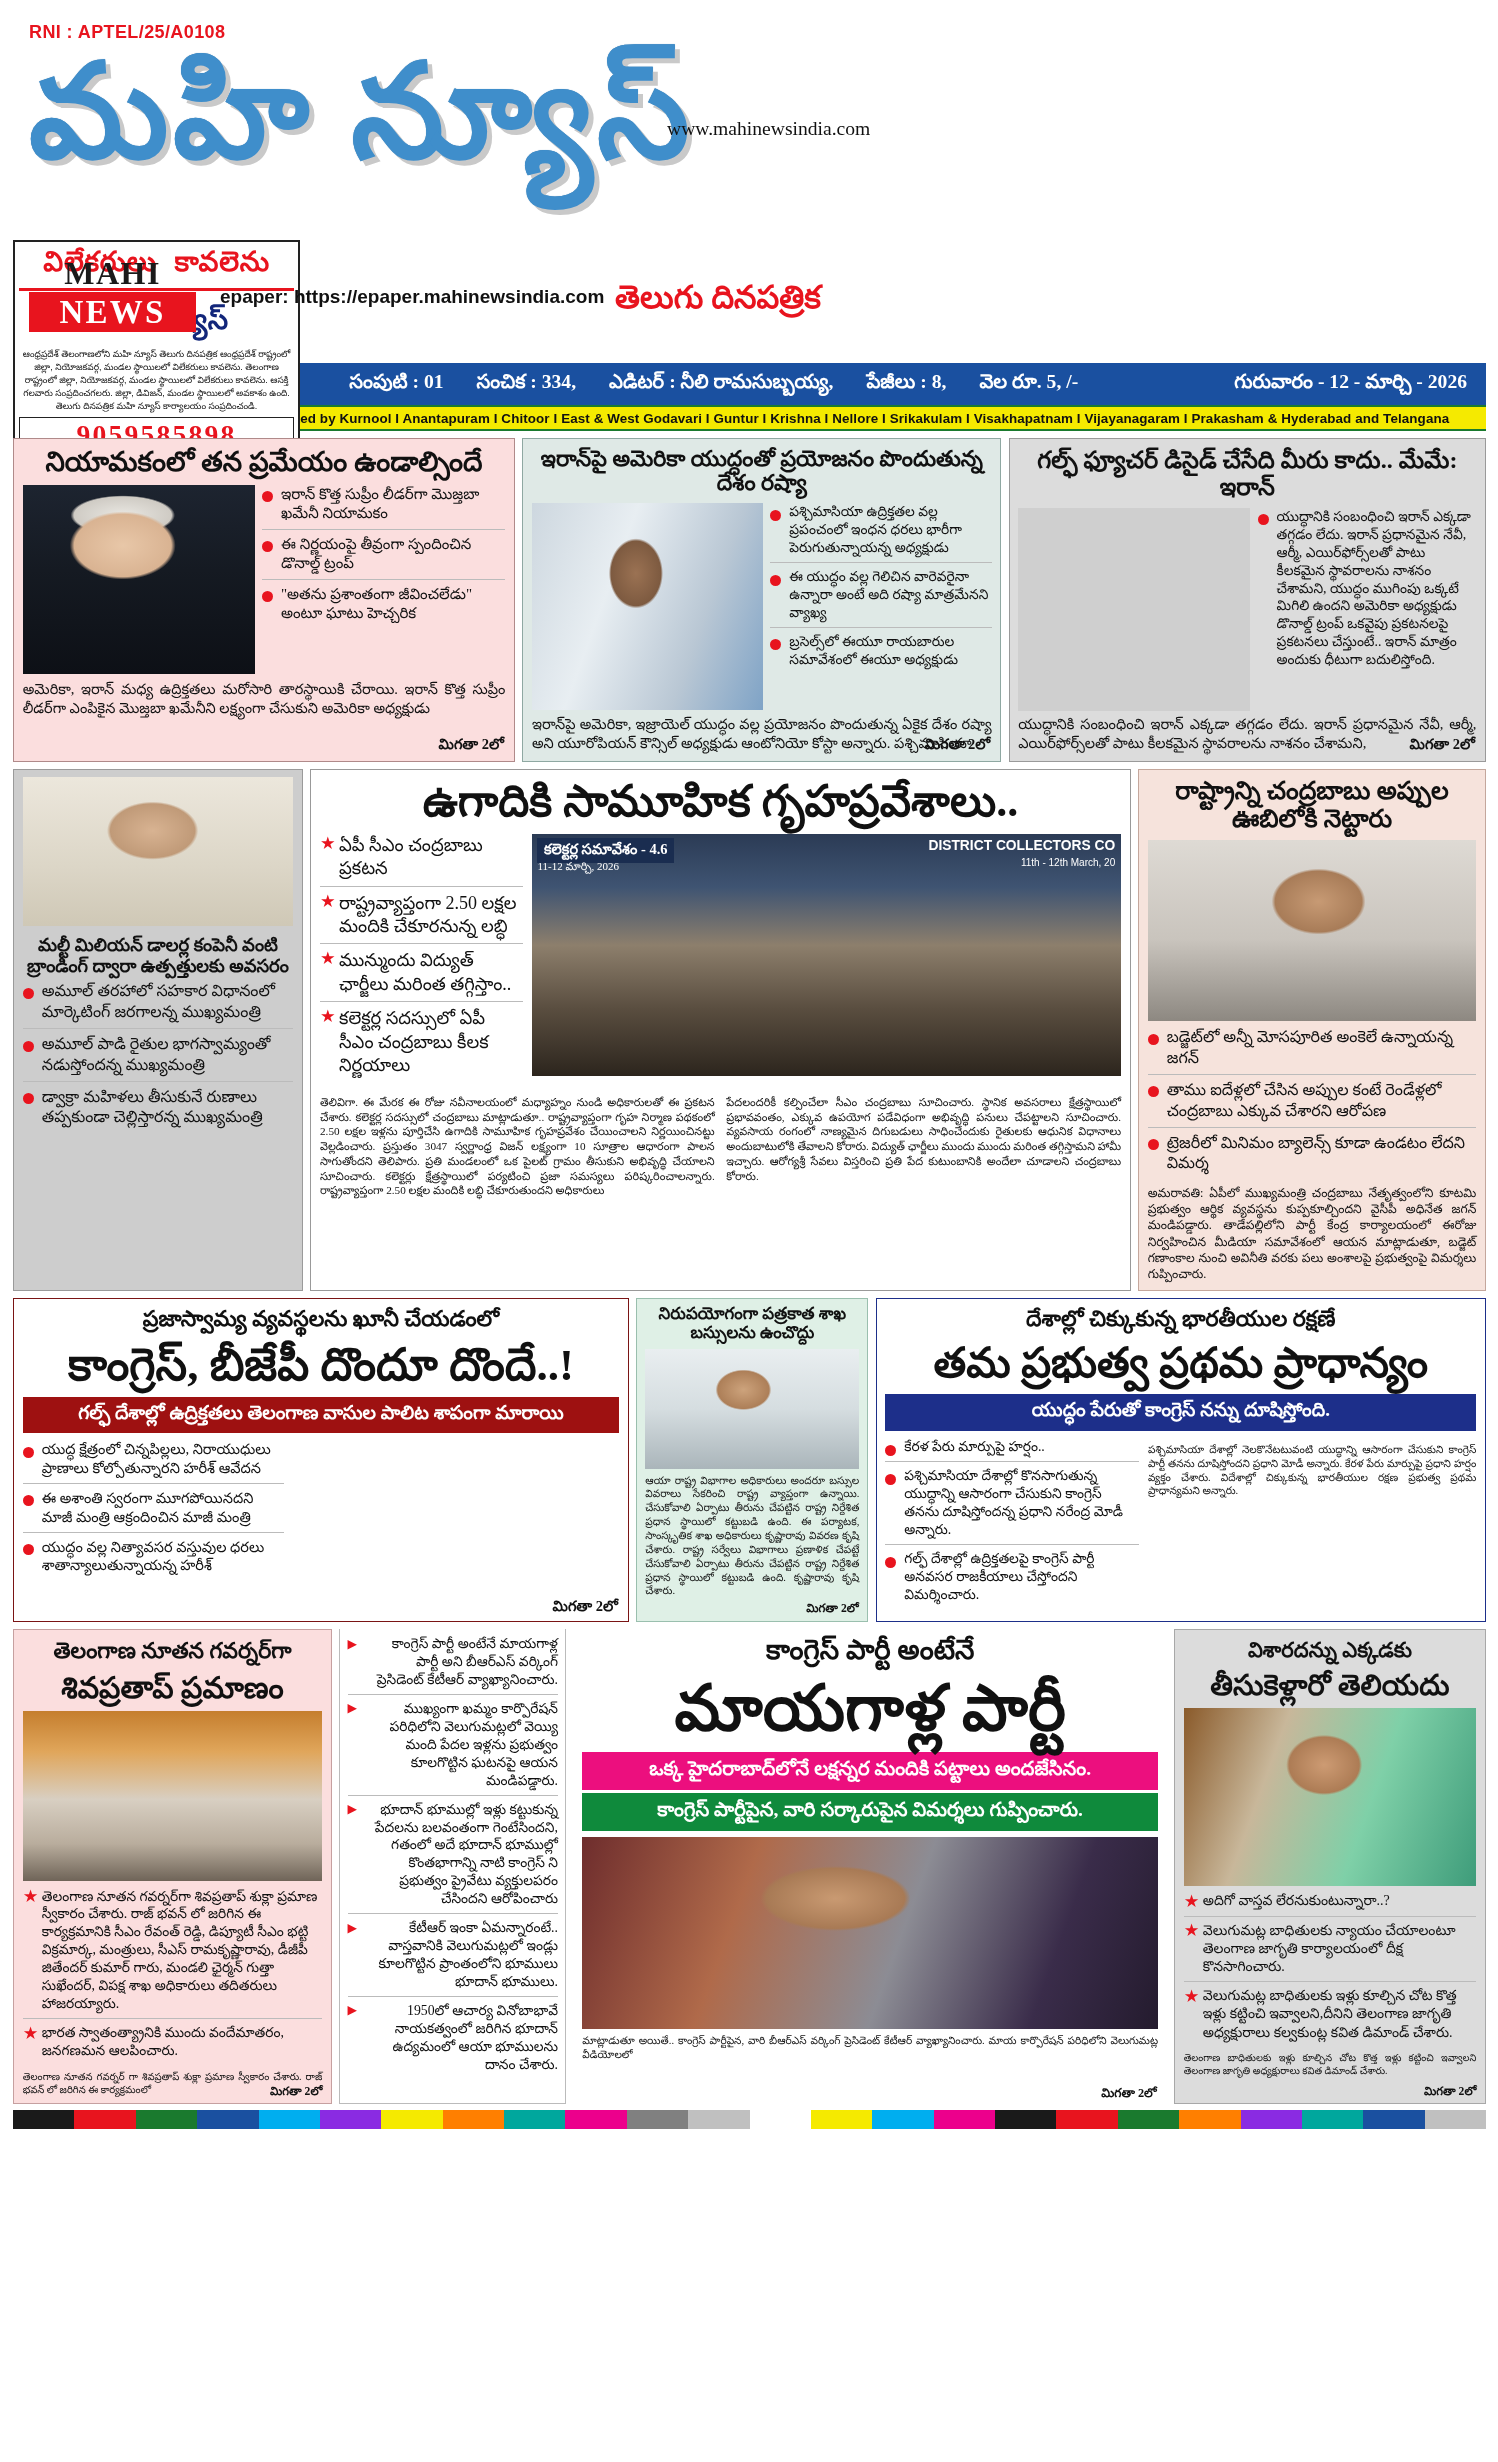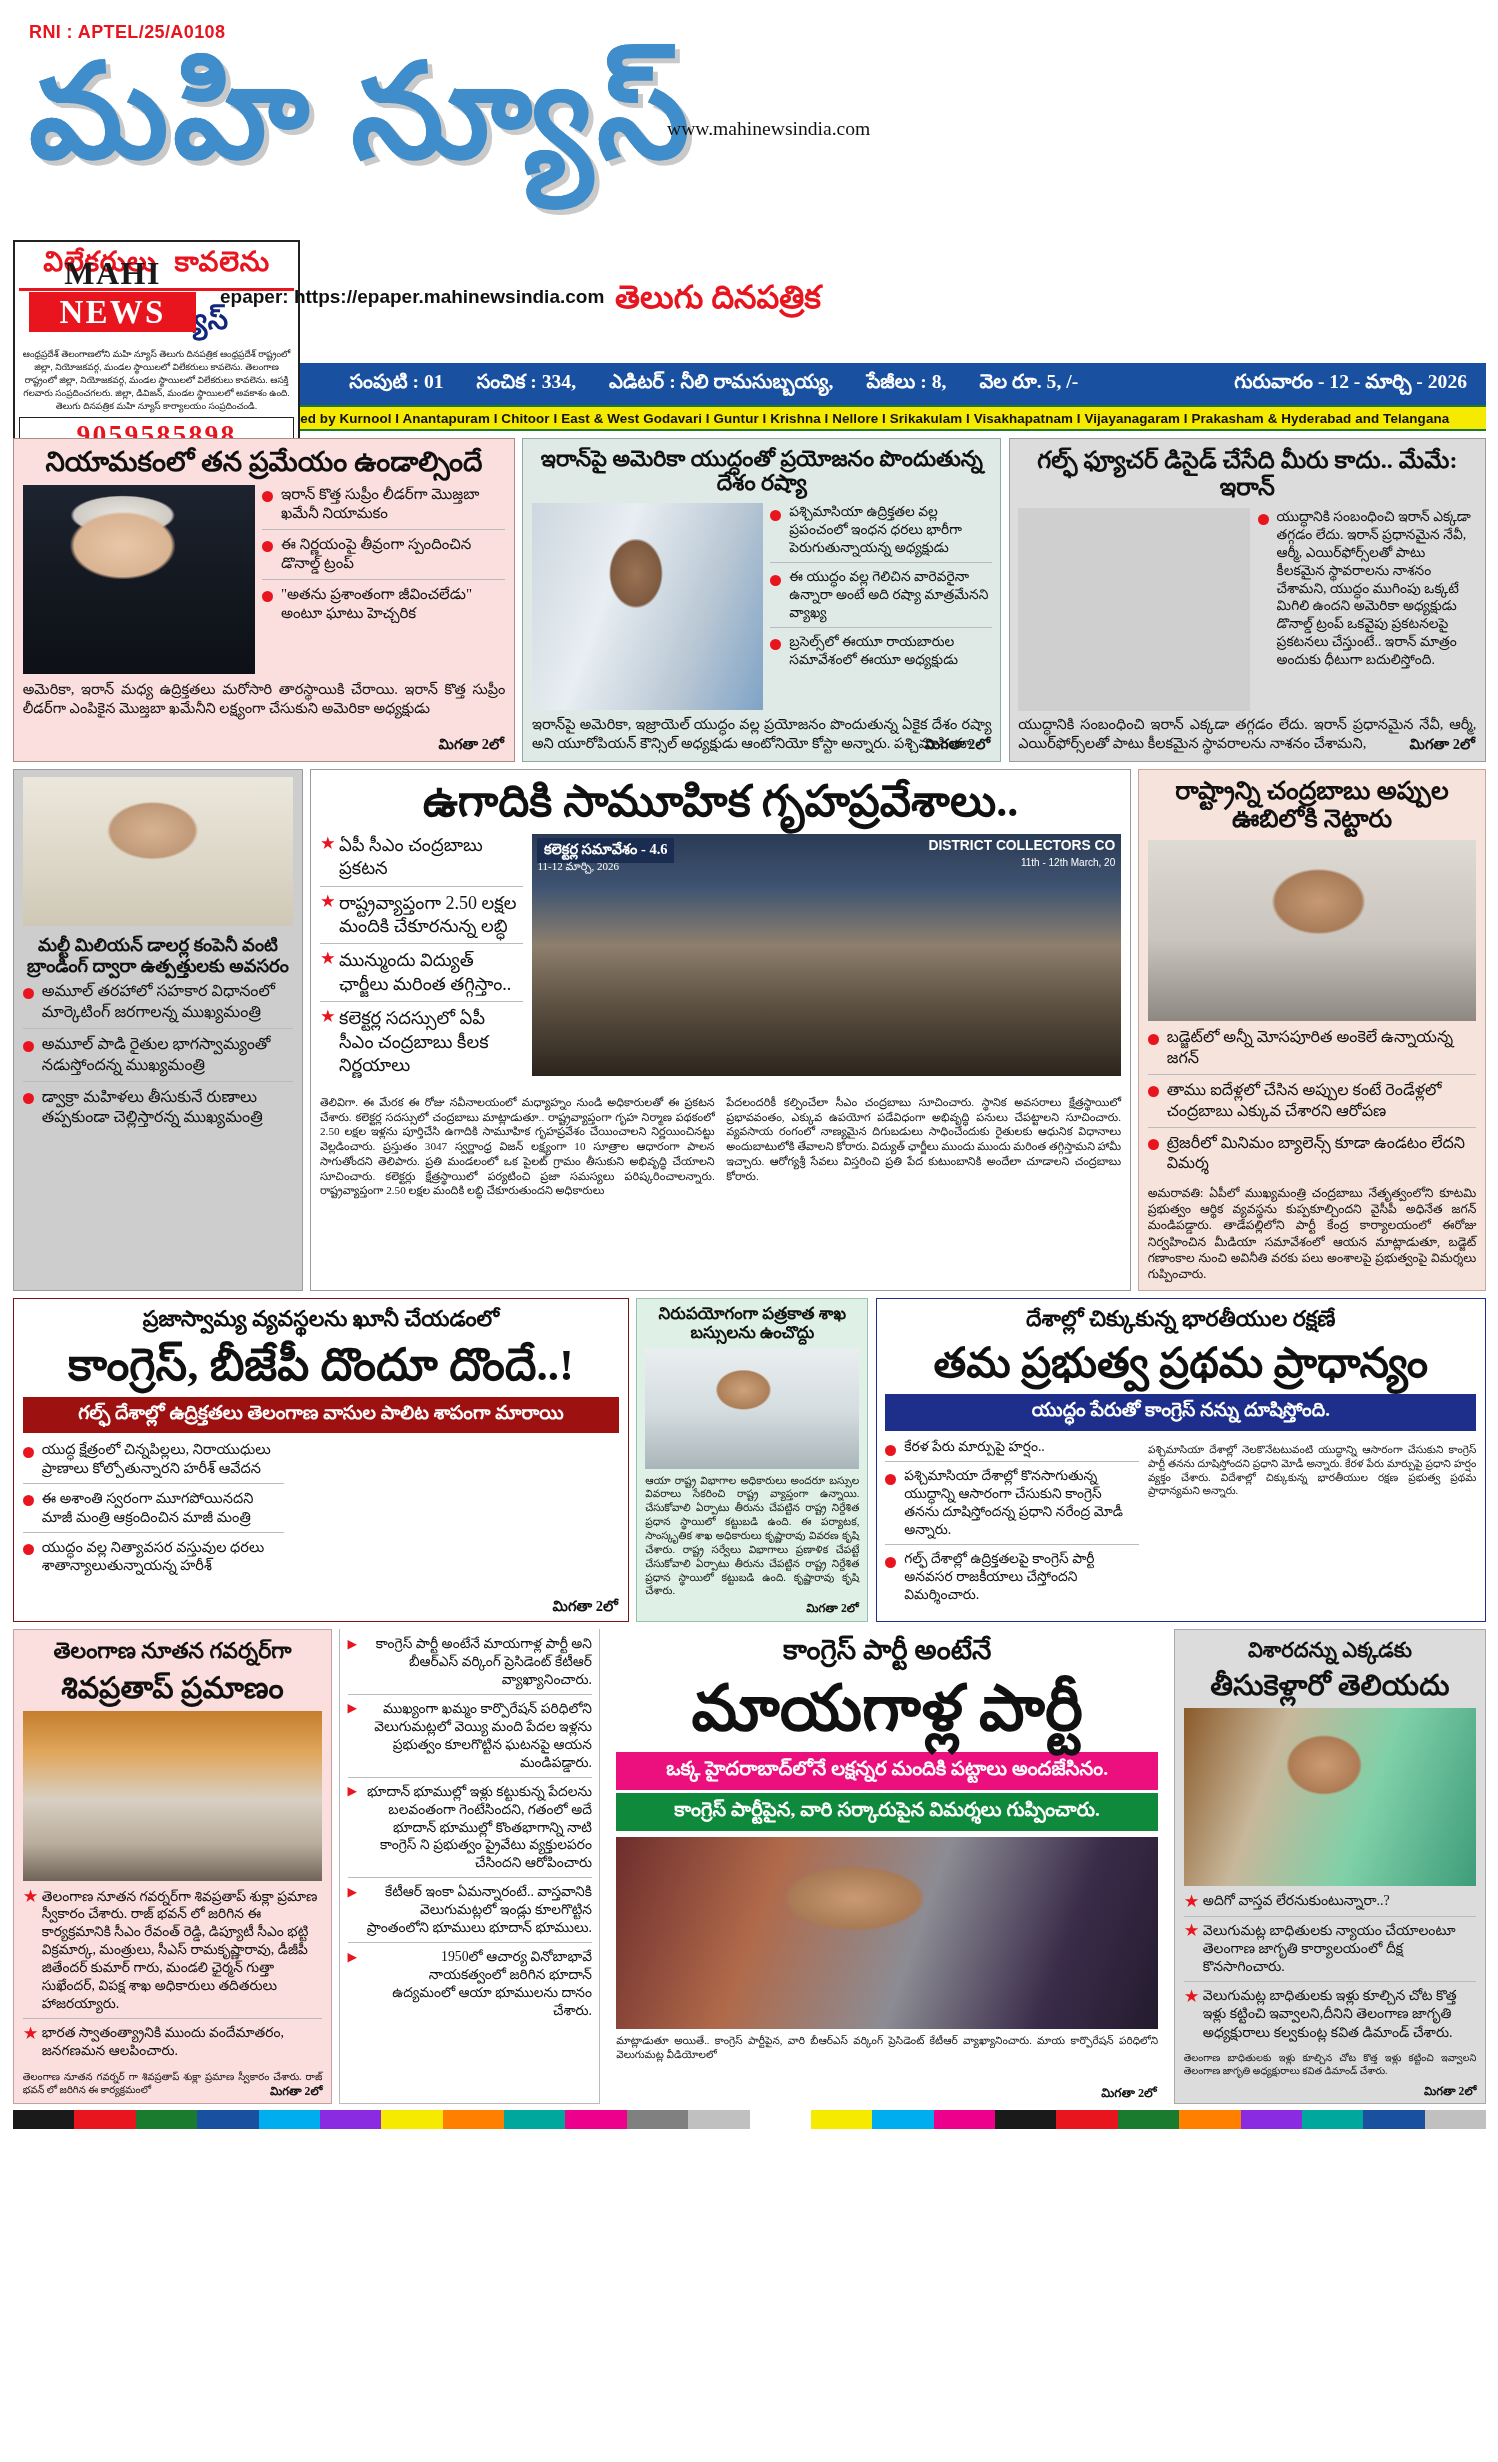--- a/index.html
+++ b/index.html
@@ -294,21 +294,21 @@
       <div class="hl1" style="font-size:30px;margin-top:2.2px">శివప్రతాప్ ప్రమాణం</div>
       <div class="photo ph-govr" style="width:100%;height:170px;margin-top:6.5px"></div>
       <ul class="bullets star" style="font-size:13.8px;margin-top:6.5px">
         <li>తెలంగాణ నూతన గవర్నర్‌గా శివప్రతాప్ శుక్లా ప్రమాణ స్వీకారం చేశారు. రాజ్ భవన్ లో జరిగిన ఈ కార్యక్రమానికి సీఎం రేవంత్ రెడ్డి, డిప్యూటీ సీఎం భట్టి విక్రమార్క, మంత్రులు, సీఎస్ రామకృష్ణారావు, డీజీపీ జితేందర్ కుమార్ గారు, మండలి ఛైర్మన్ గుత్తా సుఖేందర్, విపక్ష శాఖ అధికారులు తదితరులు హాజరయ్యారు.</li>
         <li>భారత స్వాతంత్య్రానికి ముందు వందేమాతరం, జనగణమన ఆలపించారు.</li>
       </ul>
       <div class="body-txt" style="font-size:10px;margin-top:5px">తెలంగాణ నూతన గవర్నర్ గా శివప్రతాప్ శుక్లా ప్రమాణ స్వీకారం చేశారు. రాజ్ భవన్ లో జరిగిన ఈ కార్యక్రమంలో</div>
       <div class="logo-tag" style="position:absolute;right:8.7px;bottom:2.9px;font-size:11.6px"><span>మిగతా 2లో</span></div>
     </div>
 
-    <div style="width:261px;background:#fff;border:1.5px solid #bbb;border-top:none;padding:5.8px 7.3px">
+    <div style="width:227px;background:#fff;border:1.5px solid #bbb;border-top:none;padding:5.8px 7.3px">
       <ul class="bullets tri" style="font-size:13.8px;text-align:right">
         <li>కాంగ్రెస్ పార్టీ అంటేనే మాయగాళ్ల పార్టీ అని బీఆర్ఎస్ వర్కింగ్ ప్రెసిడెంట్ కేటీఆర్ వ్యాఖ్యానించారు.</li>
         <li>ముఖ్యంగా ఖమ్మం కార్పొరేషన్ పరిధిలోని వెలుగుమట్లలో వెయ్యి మంది పేదల ఇళ్లను ప్రభుత్వం కూలగొట్టిన ఘటనపై ఆయన మండిపడ్డారు.</li>
         <li>భూదాన్ భూముల్లో ఇళ్లు కట్టుకున్న పేదలను బలవంతంగా గెంటేసిందని, గతంలో అదే భూదాన్ భూముల్లో కొంతభాగాన్ని నాటి కాంగ్రెస్ ని ప్రభుత్వం ప్రైవేటు వ్యక్తులపరం చేసిందని ఆరోపించారు</li>
         <li>కేటీఆర్ ఇంకా ఏమన్నారంటే.. వాస్తవానికి వెలుగుమట్లలో ఇండ్లు కూలగొట్టిన ప్రాంతంలోని భూములు భూదాన్ భూములు.</li>
         <li>1950లో ఆచార్య వినోబాభావే నాయకత్వంలో జరిగిన భూదాన్ ఉద్యమంలో ఆయా భూములను దానం చేశారు.</li>
       </ul>
     </div>
 
     <div style="flex:1;background:#fff;padding:4.4px 8.7px;position:relative">

